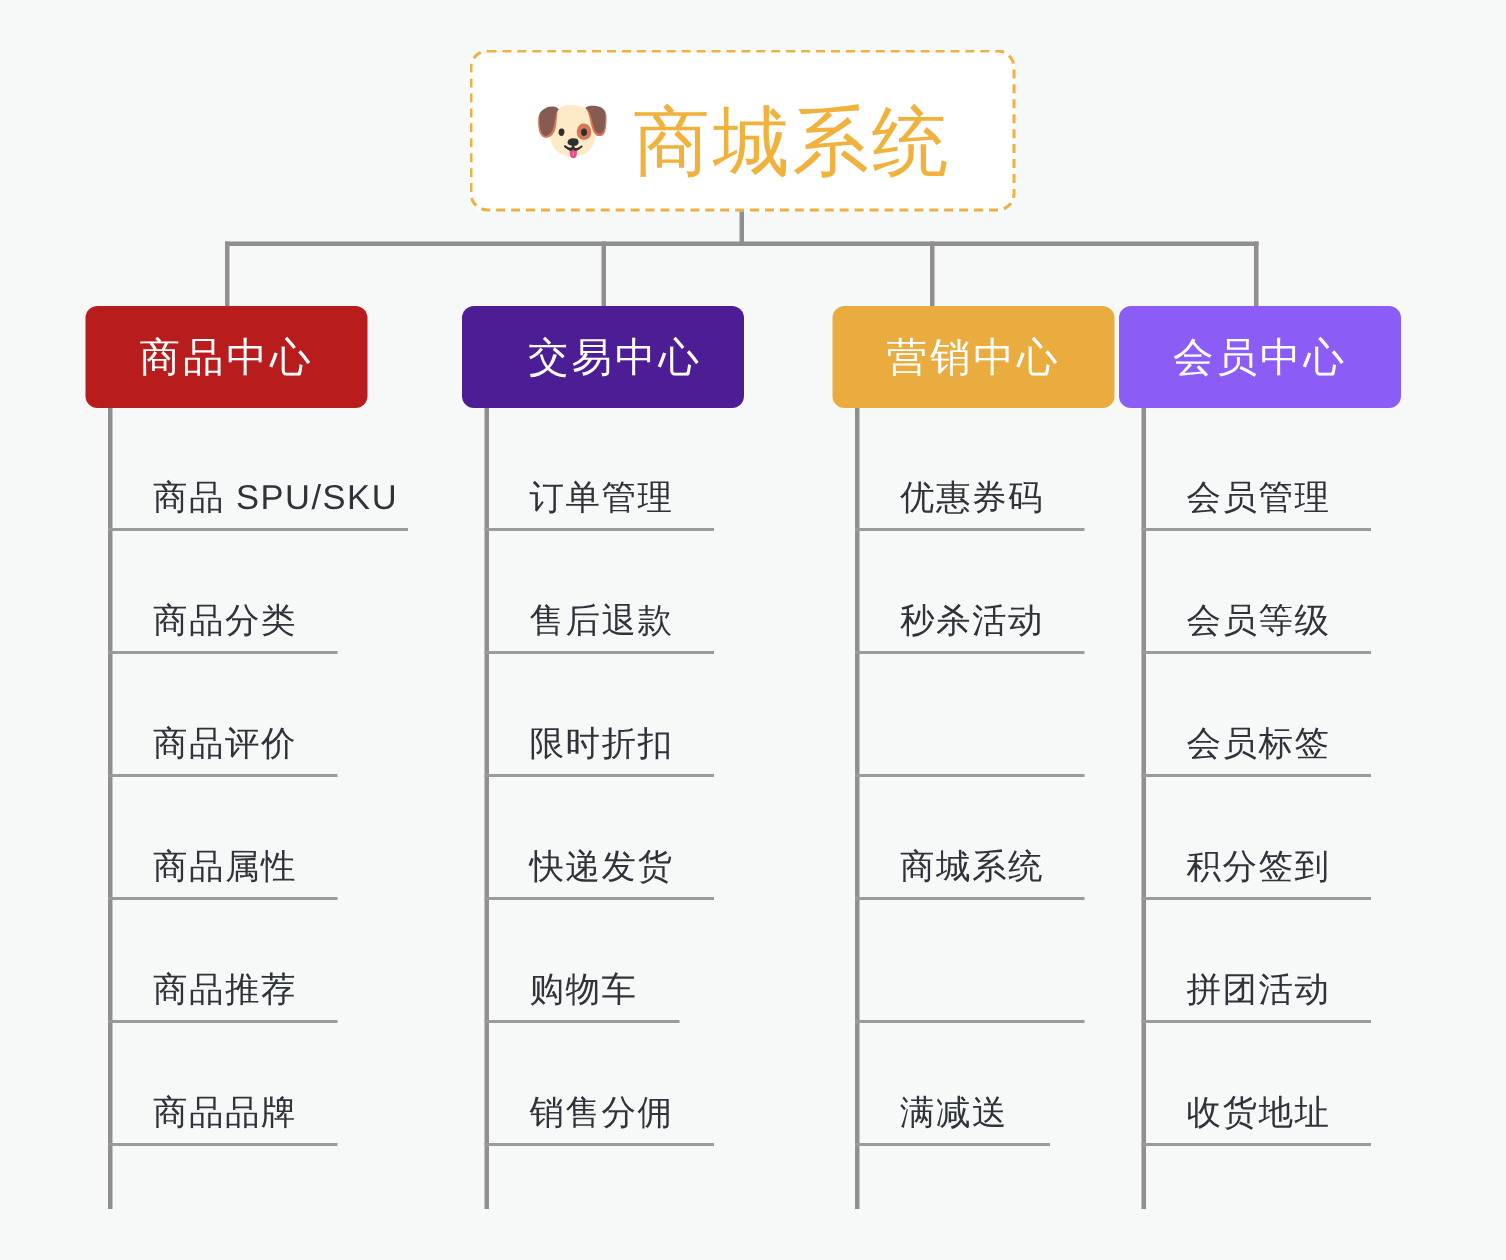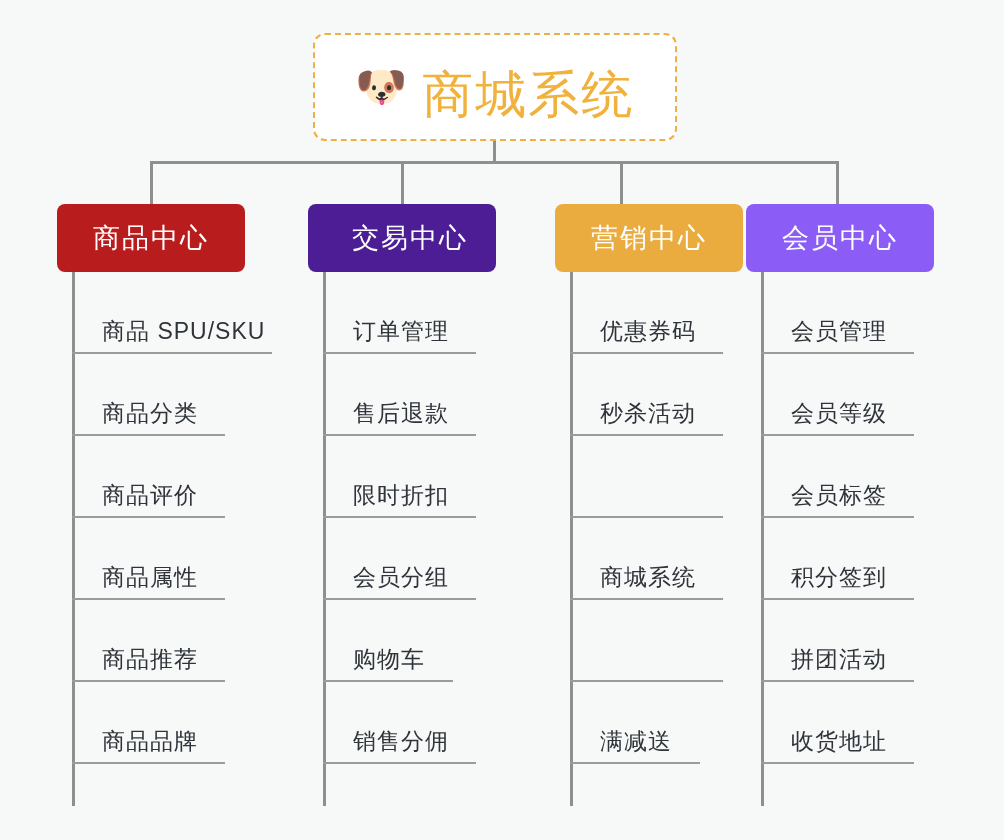--- a/index.html
+++ b/index.html
@@ -178,21 +178,21 @@
       <div class="leaf">
         <span class="leaf-underline" style="width: 153px;"></span>
         <span class="leaf-label">售后退款</span>
       </div>
       <div class="leaf">
         <span class="leaf-underline" style="width: 153px;"></span>
         <span class="leaf-label">限时折扣</span>
       </div>
       <div class="leaf">
         <span class="leaf-underline" style="width: 153px;"></span>
-        <span class="leaf-label">会员分组</span>
+        <span class="leaf-label">快递发货</span>
       </div>
       <div class="leaf">
         <span class="leaf-underline" style="width: 130px;"></span>
         <span class="leaf-label">购物车</span>
       </div>
       <div class="leaf">
         <span class="leaf-underline" style="width: 153px;"></span>
         <span class="leaf-label">销售分佣</span>
       </div>
     </div>

